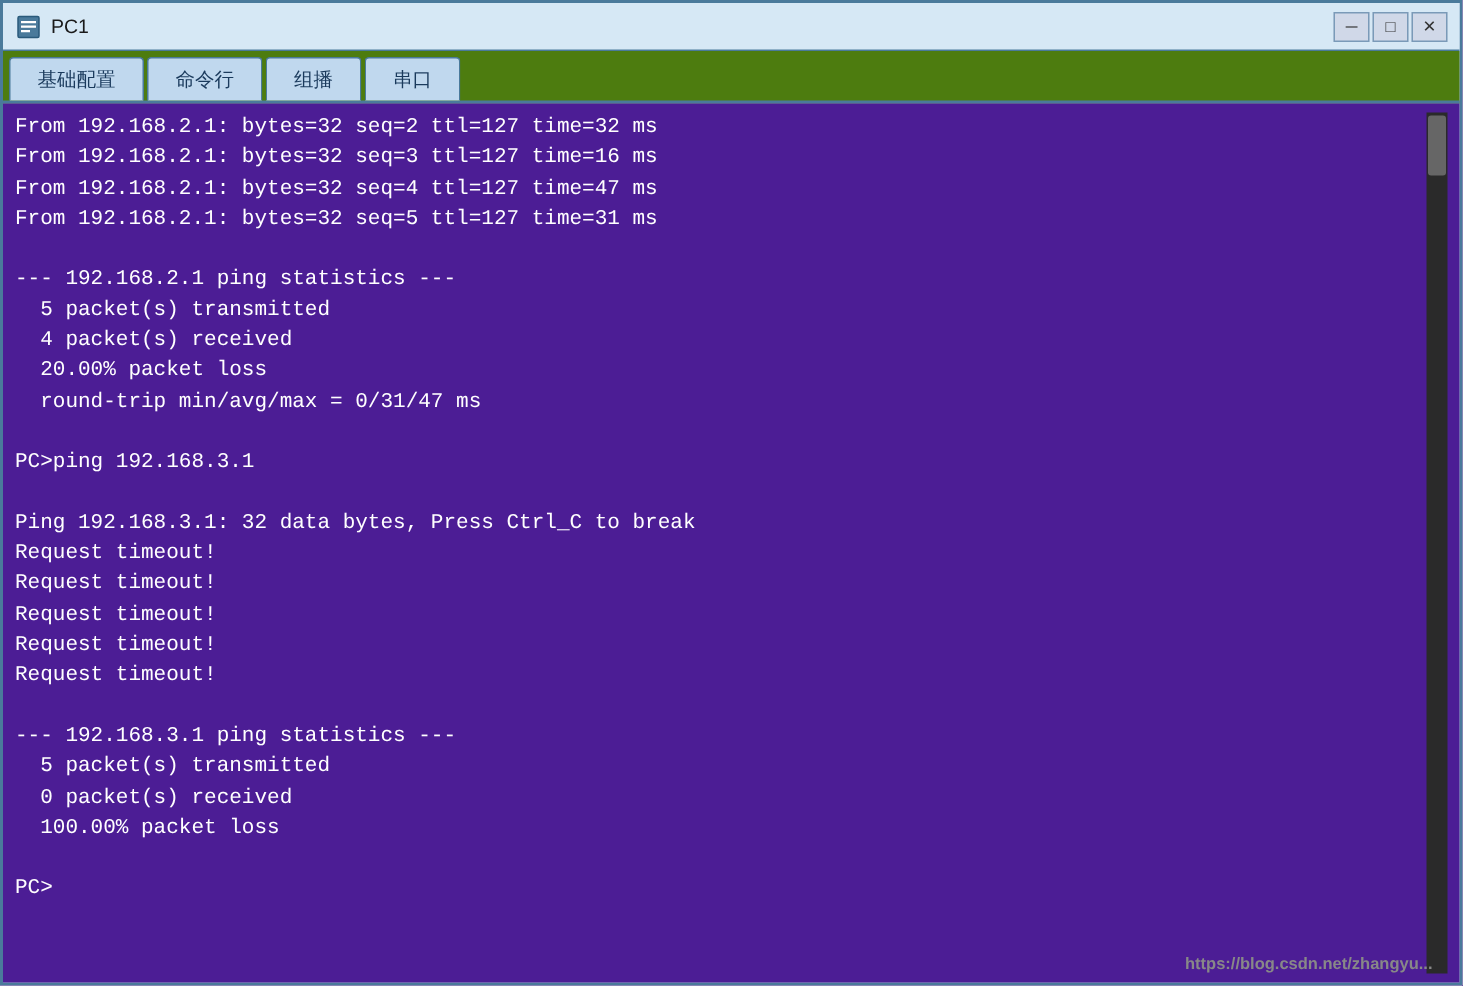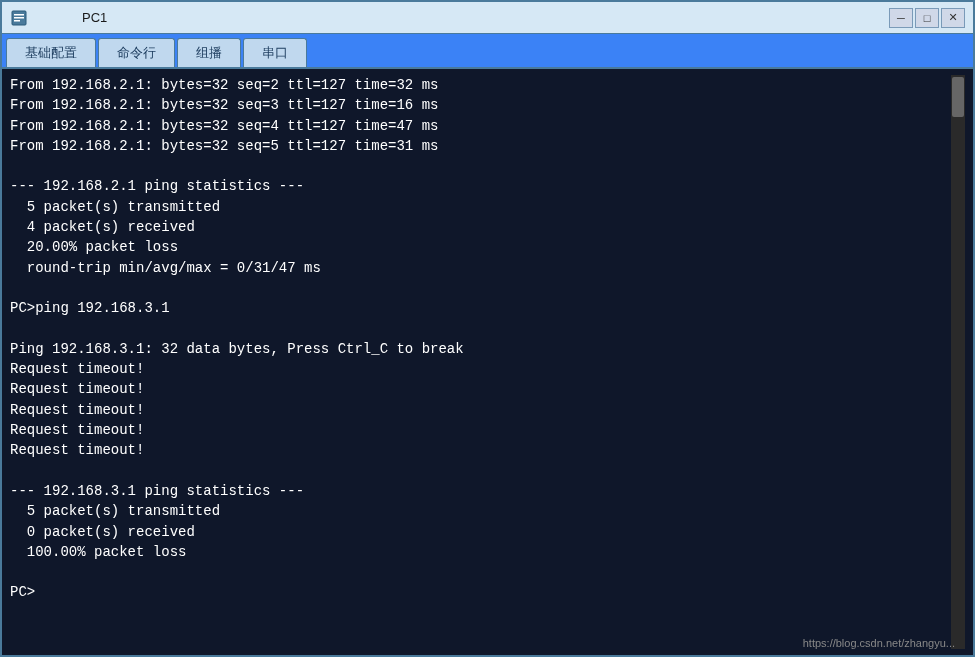--- a/index.html
+++ b/index.html
@@ -22,21 +22,20 @@
     }
 
     .title-bar {
       background: #d6e8f5;
       height: 32px;
       display: flex;
       align-items: center;
       padding: 0 8px;
       border-bottom: 1px solid #4a7a9b;
       flex-shrink: 0;
-      gap: 48px;
     }
 
     .title-bar-icon {
       width: 18px;
       height: 18px;
       margin-right: 6px;
       display: flex;
       align-items: center;
       justify-content: center;
     }
@@ -66,21 +65,21 @@
       cursor: pointer;
       display: flex;
       align-items: center;
       justify-content: center;
       font-size: 11px;
       color: #333;
     }
 
     .tab-bar {
       display: flex;
-      background: #3b82f6;
+      background: #4d7c0f;
       padding: 4px 0 0 4px;
       gap: 2px;
       flex-shrink: 0;
       border-bottom: 2px solid #4a7a9b;
       align-items: center;
     }
 
     .tab {
       padding: 5px 18px;
       background: #c0d8ee;
@@ -94,21 +93,21 @@
     }
 
     .tab.active {
       background: #000000;
       color: #ffffff;
       border-color: #4a7a9b;
     }
 
     .terminal-container {
       flex: 1;
-      background: #0f172a;
+      background: #4c1d95;
       color: #ffffff;
       font-family: 'Courier New', Courier, monospace;
       font-size: 14px;
       padding: 6px 8px;
       overflow: hidden;
       display: flex;
       position: relative;
     }
 
     .terminal-content {
@@ -136,20 +135,21 @@
       border-radius: 2px;
     }
 
     .watermark {
       position: absolute;
       bottom: 6px;
       right: 18px;
       color: #888;
       font-size: 11px;
       font-family: Arial, sans-serif;
+      font-weight: bold;
     }
   </style>
 </head>
 <body>
 
 <div class="window">
 
   <div class="title-bar">
     <div class="title-bar-icon">
       <svg viewBox="0 0 16 16" fill="none">

